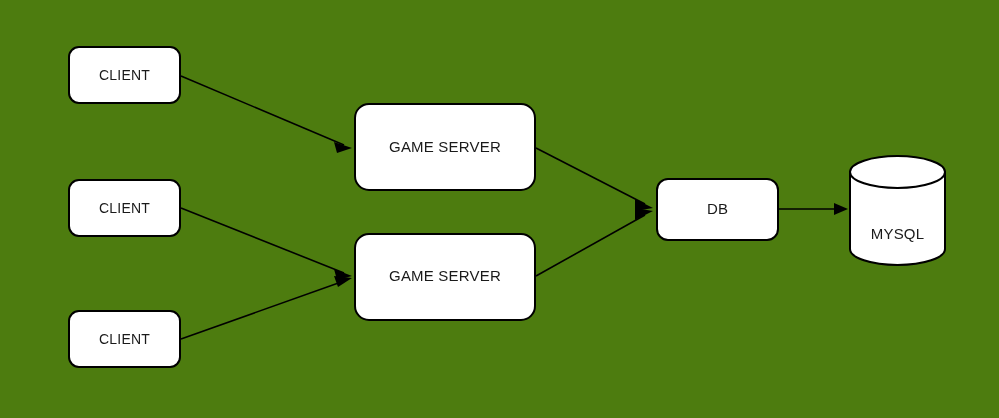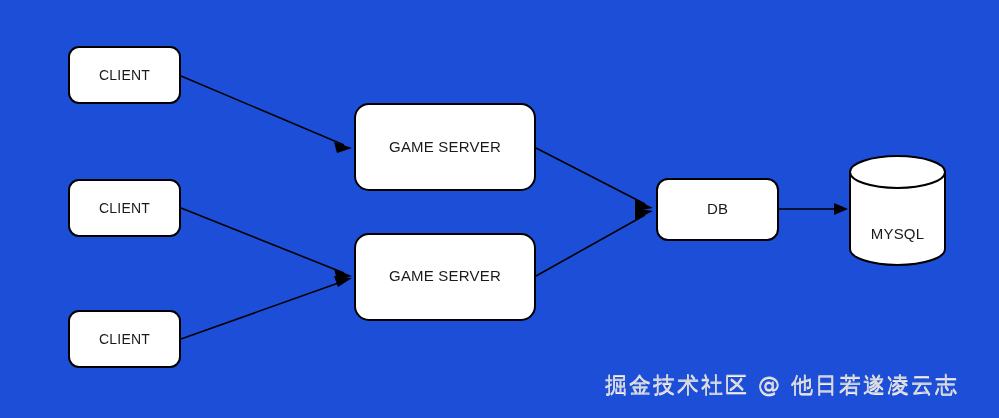--- a/index.html
+++ b/index.html
@@ -11,21 +11,21 @@
   body {
     width: 999px;
     height: 418px;
     overflow: hidden;
     font-family: "Liberation Sans", sans-serif;
   }
   #diagram-root {
     position: relative;
     width: 999px;
     height: 418px;
-    background: #1d4ed8;
+    background: #4d7c0f;
     text-align: right;
   }
   #diagram-svg {
     position: absolute;
     top: 0;
     left: 0;
     width: 999px;
     height: 418px;
     display: block;
   }
@@ -147,15 +147,14 @@
 
       <g>
         <path class="cyl-body" d="M850,172 L850,249 A47.5,16 0 0 0 945,249 L945,172 Z"></path>
         <ellipse class="cyl-body" cx="897.5" cy="172" rx="47.5" ry="16"></ellipse>
         <text class="node-label" x="897.5" y="235">MYSQL</text>
       </g>
 
     </g>
   </svg>
 
-  <div id="watermark">掘金技术社区 @ 他日若遂凌云志</div>
 
 </div>
 
 </body></html>

